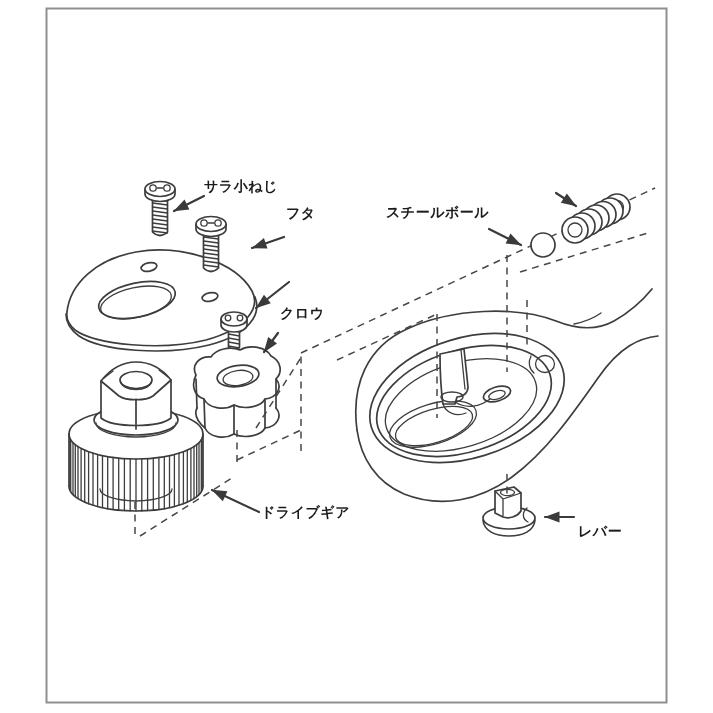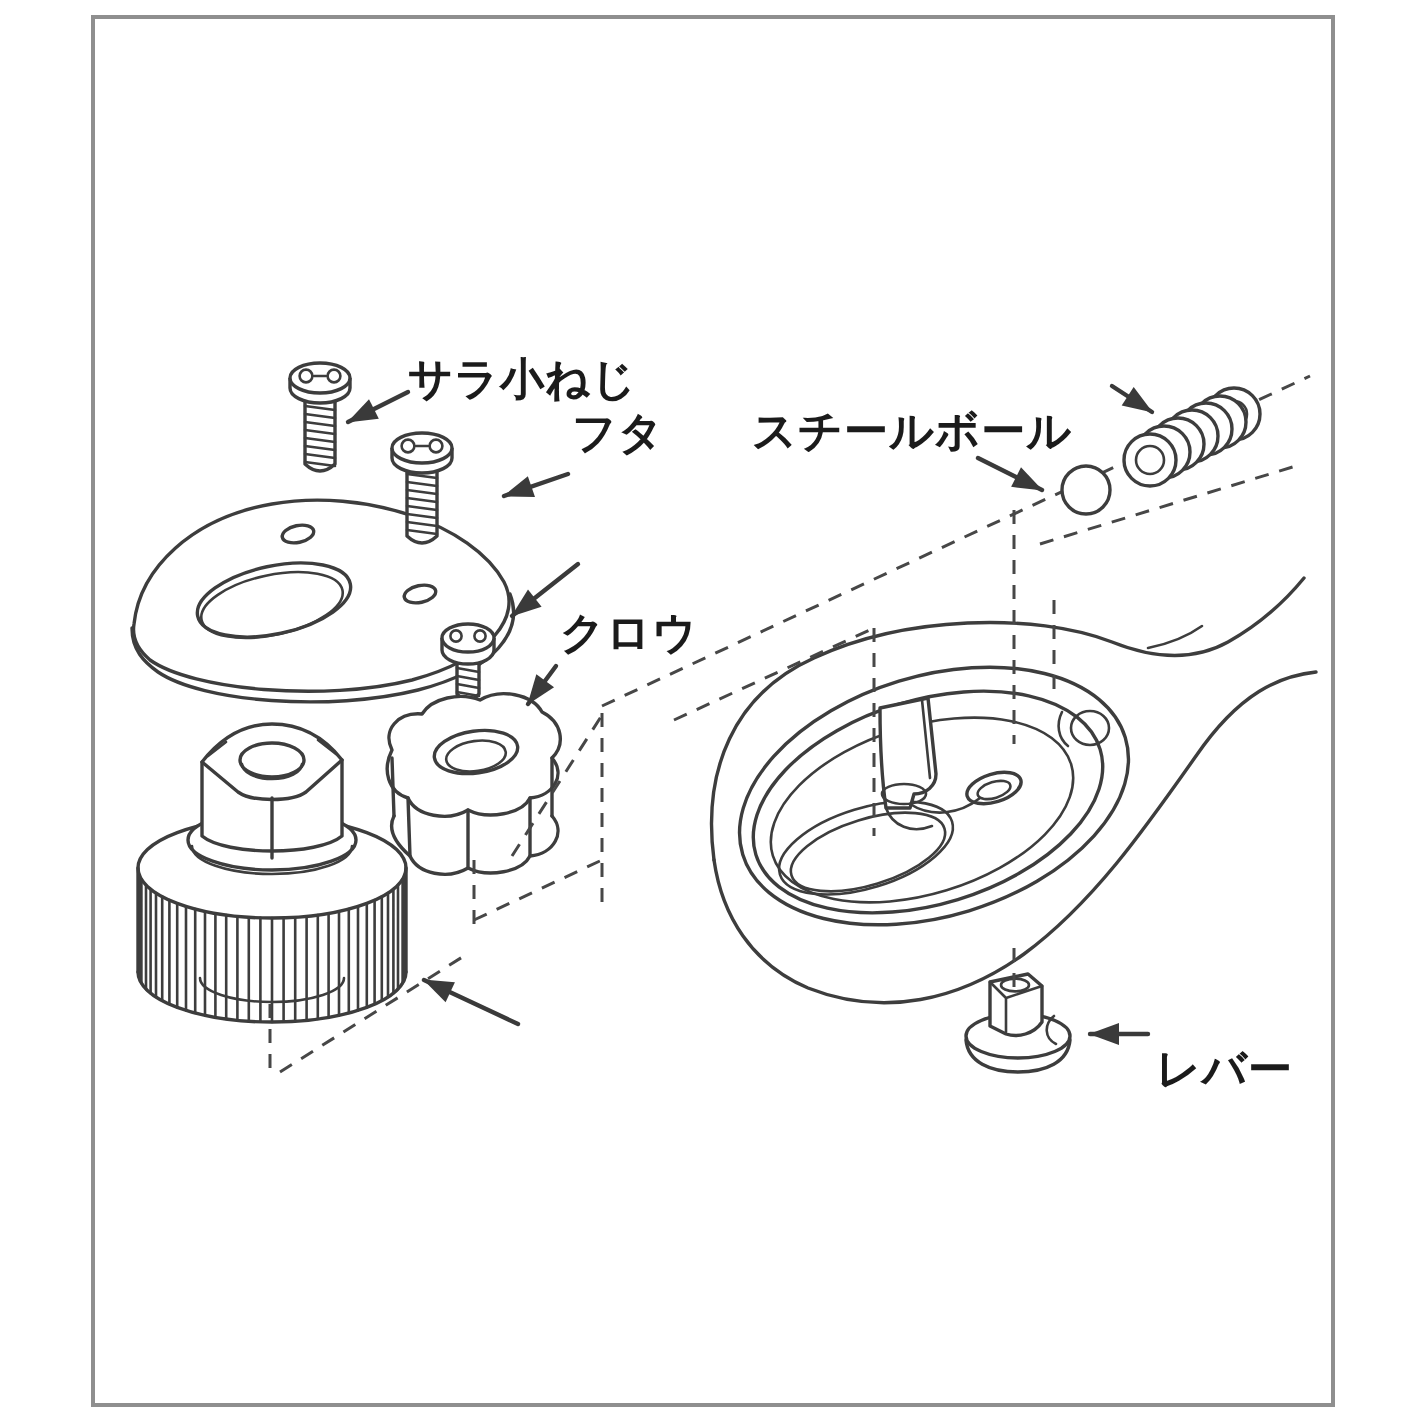--- a/index.html
+++ b/index.html
@@ -1,19 +1,19 @@
 <!DOCTYPE html>
 <html><head>
 <meta charset="utf-8">
 <style>
   html,body{margin:0;padding:0;background:#ffffff;}
   #stage{position:relative;width:713px;height:713px;background:#ffffff;overflow:hidden;
          font-family:"DejaVu Sans","Liberation Sans",sans-serif;}
   #stage svg{position:absolute;left:0;top:0;}
-  .label{position:absolute;font-weight:600;font-size:22px;line-height:1.15;color:#1b1b1b;
+  .label{position:absolute;font-weight:600;font-size:14px;line-height:1.15;color:#1b1b1b;
          letter-spacing:.5px;white-space:nowrap;}
   .ln{stroke:#3d3d3d;stroke-width:1.7;fill:none;stroke-linecap:round;stroke-linejoin:round;}
   .lnw{stroke:#3d3d3d;stroke-width:1.7;fill:#ffffff;stroke-linejoin:round;}
   .fine{stroke:#3d3d3d;stroke-width:1.3;fill:none;stroke-linecap:round;}
   .dash{stroke:#474747;stroke-width:1.5;fill:none;stroke-dasharray:7 5.5;}
   .arrow{stroke:#3a3a3a;stroke-width:2.2;fill:none;stroke-linecap:round;}
 </style>
 </head>
 <body>
 
@@ -164,15 +164,16 @@
       <path class="arrow" d="M489,229 L521,245" marker-end="url(#ah)"></path>
       <path class="arrow" d="M556,193 L576,206" marker-end="url(#ah)"></path>
       <path class="arrow" d="M259,512 L212,490" marker-end="url(#ah)"></path>
       <path class="arrow" d="M574,517 L545,517" marker-end="url(#ah)"></path>
     </g>
   </svg>
 
   <div class="label" style="left:204px;top:178px">サラ小ねじ</div>
   <div class="label" style="left:286px;top:205px">フタ</div>
   <div class="label" style="left:280px;top:305px">クロウ</div>
-  <div class="label" style="left:376px;top:204px">スチールボール</div>
+  <div class="label" style="left:386px;top:204px">スチールボール</div>
+  <div class="label" style="left:261px;top:504px">ドライブギア</div>
   <div class="label" style="left:578px;top:523px">レバー</div>
 </div>
 
 </body></html>

